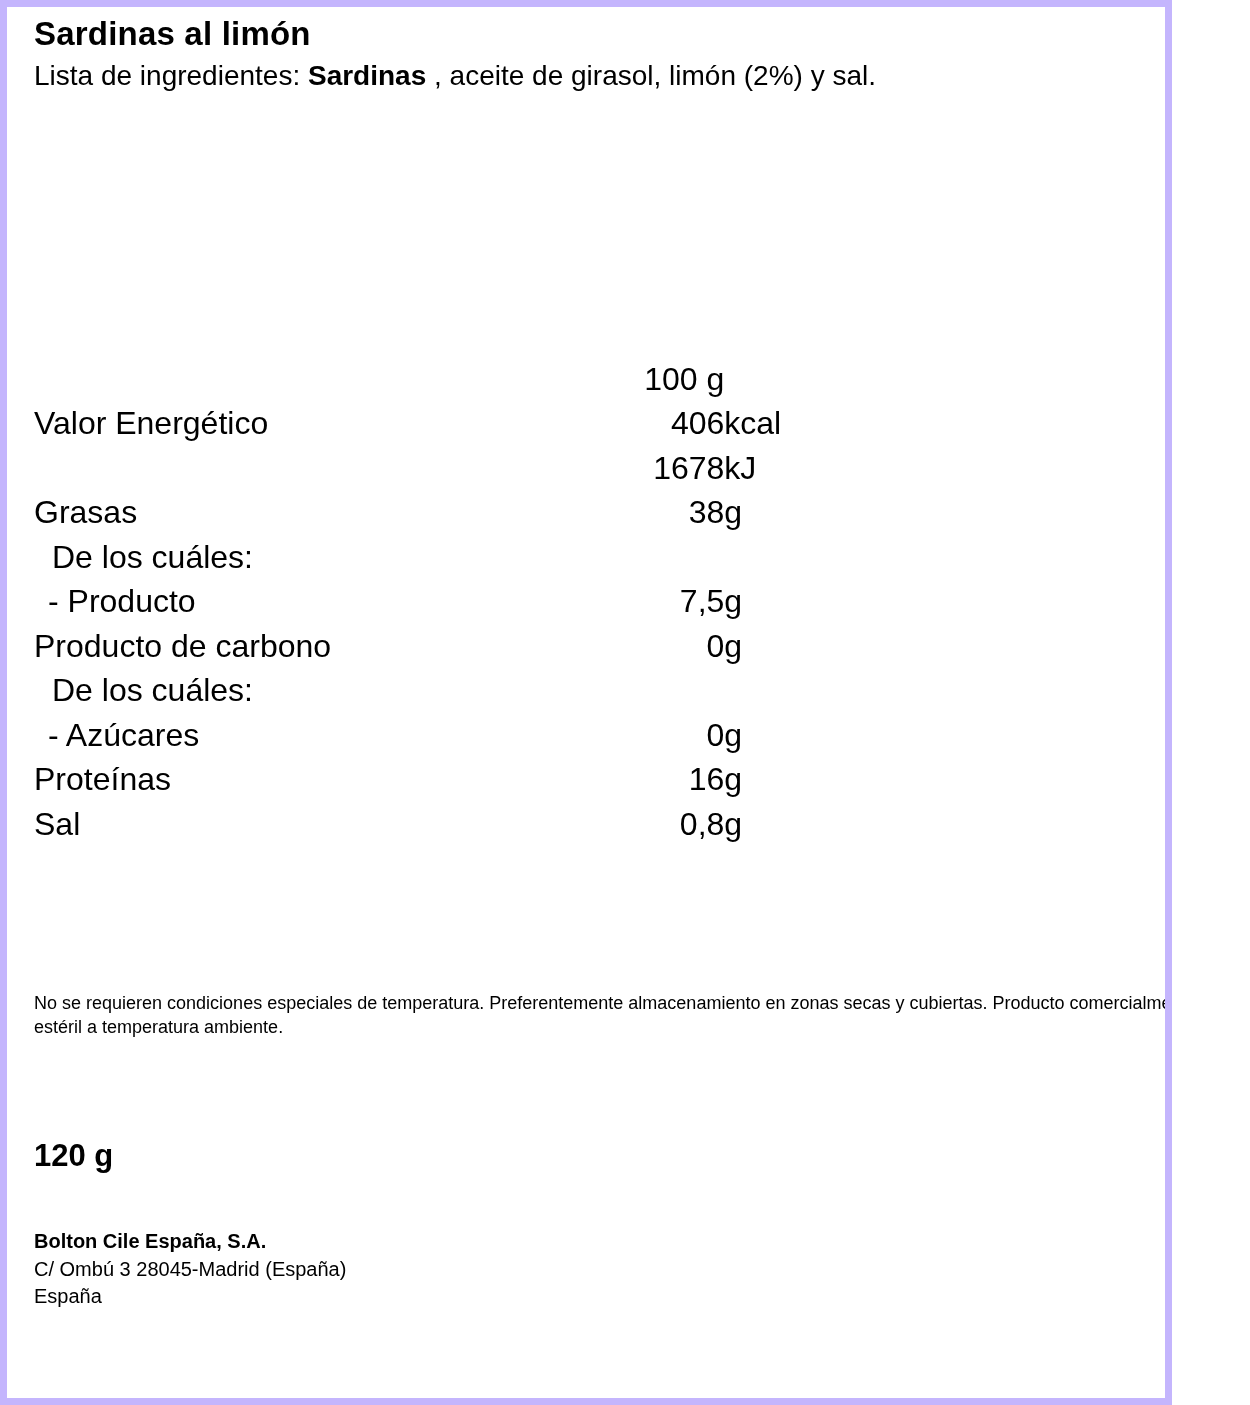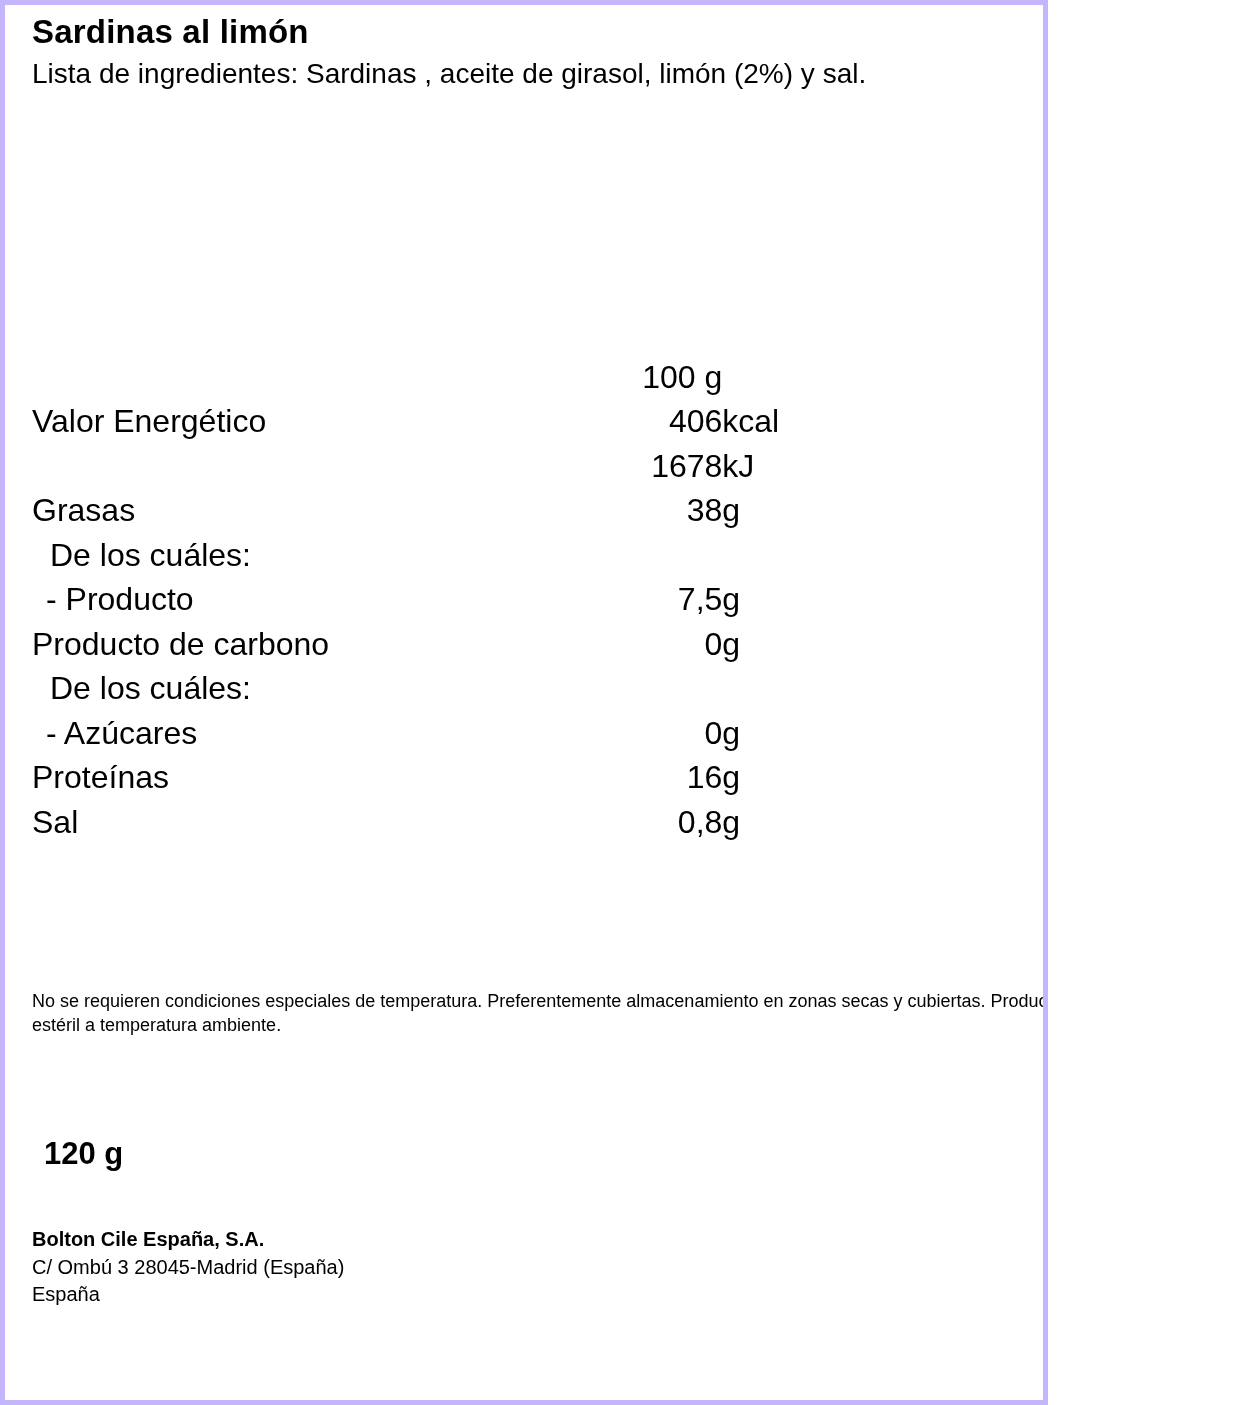--- a/index.html
+++ b/index.html
@@ -6,24 +6,24 @@
     margin: 0;
     padding: 0;
     background: #ffffff;
   }
   body {
     font-family: "Liberation Sans", sans-serif;
     color: #000000;
   }
   .label {
     position: relative;
-    width: 1048px;
+    width: 1172px;
     height: 1405px;
     box-sizing: border-box;
-    border: 5px solid #c4b5fd;
+    border: 7px solid #c4b5fd;
     background: #ffffff;
     overflow: hidden;
   }
   .inner {
     position: absolute;
     left: 27px;
     top: 6px;
     right: 20px;
     bottom: 10px;
   }
@@ -33,21 +33,21 @@
     letter-spacing: 0.2px;
     margin: 0 0 4px 0;
     line-height: 1.25;
   }
   .ingredients {
     font-size: 28px;
     line-height: 1.25;
     margin: 0;
   }
   .ingredients .bold {
-    font-weight: normal;
+    font-weight: bold;
   }
   .nutrition {
     position: absolute;
     left: 0;
     top: 344px;
     width: 760px;
     font-size: 32px;
   }
   .nutri-table {
     border-collapse: collapse;
@@ -85,21 +85,21 @@
   .storage {
     position: absolute;
     left: 0;
     top: 960px;
     width: 1165px;
     font-size: 18px;
     line-height: 1.34;
   }
   .netweight {
     position: absolute;
-    left: 12px;
+    left: 0;
     top: 1125px;
     font-size: 31px;
     font-weight: bold;
   }
   .company {
     position: absolute;
     left: 0;
     top: 1215px;
     font-size: 20px;
     line-height: 1.38;

